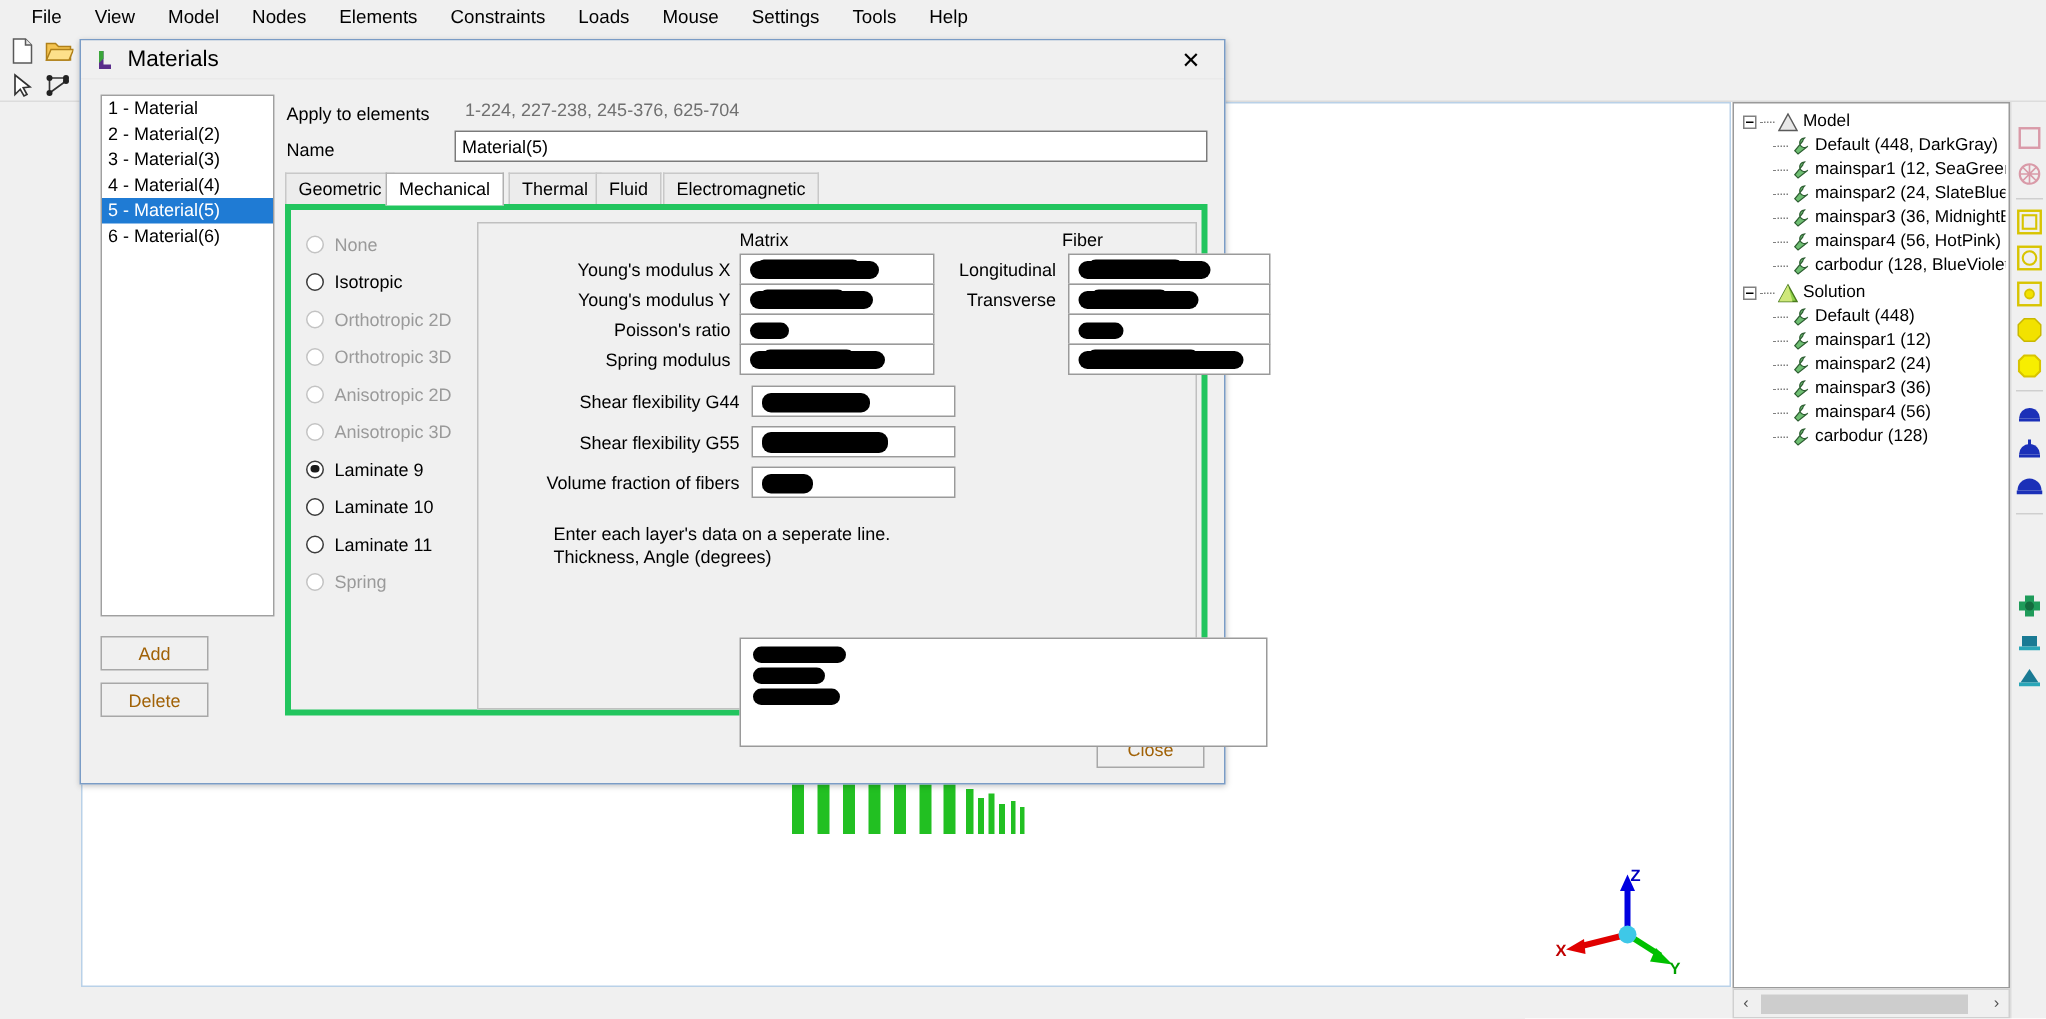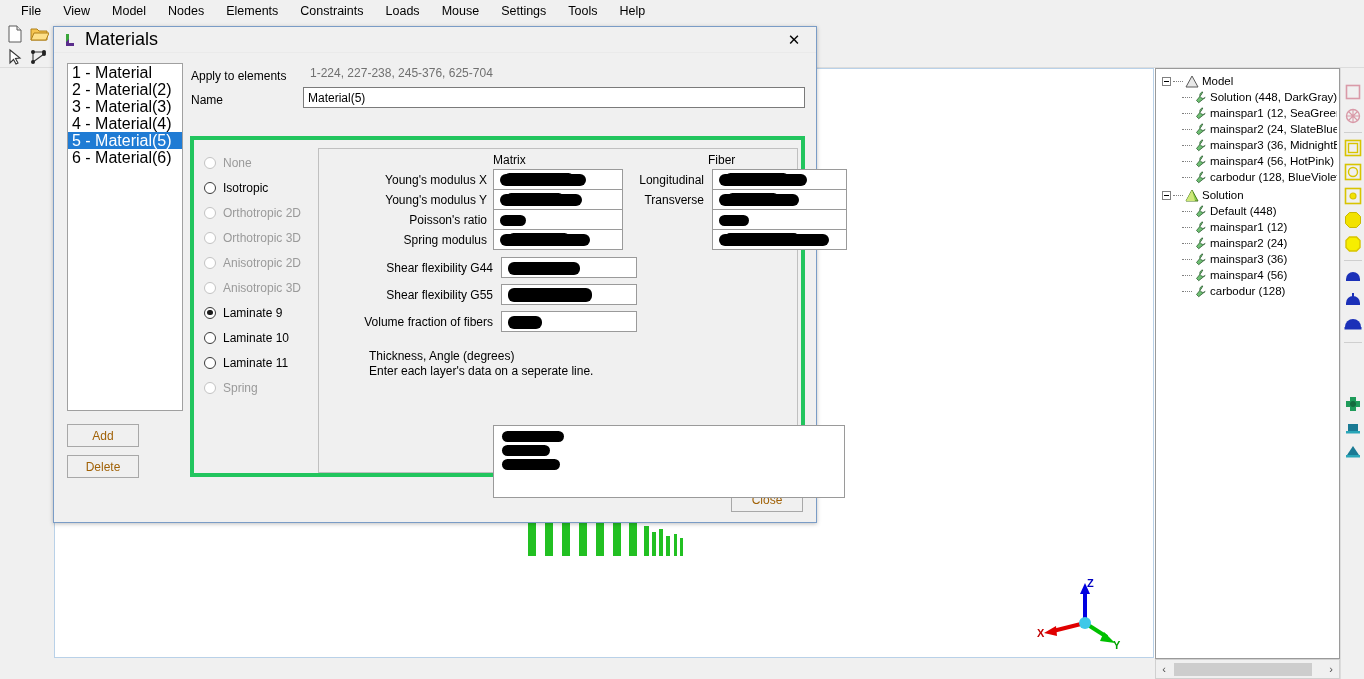--- a/index.html
+++ b/index.html
@@ -93,32 +93,32 @@
   .dialog {
     position:absolute; left:53px; top:26px; width:764px; height:497px;
     background:#f0f0f0; border:1px solid #7a9cc6;
     box-shadow: 0 1px 4px rgba(0,0,0,0.25);
   }
   .dlg-title {
     height:26px; background:#f0f0f0; display:flex; align-items:center;
     padding-left:9px; border-bottom:1px solid #eaeaea;
   }
   .dlg-ico { width:14px; height:14px; margin-right:8px; }
-  .dlg-title-text { font-size:18px; color:#000; }
+  .dlg-title-text { font-size:15px; color:#000; }
   .dlg-close {
     position:absolute; right:0; top:0; width:44px; height:26px;
     display:flex; align-items:center; justify-content:center;
     font-size:15px; color:#000;
   }
 
   .listbox {
     position:absolute; left:13px; top:36px; width:116px; height:348px;
     background:#fff; border:1px solid #a0a0a0; overflow:hidden;
   }
-  .list-item { padding:1px 4px; font-size:16px; line-height:15px; white-space:nowrap; }
+  .list-item { padding:1px 4px; font-size:12px; line-height:15px; white-space:nowrap; }
   .list-item.sel { background:#1f7bd4; color:#fff; }
 
   .btn {
     background:#f0f0f0; border:1px solid #a8a8a8; font-size:12px;
     font-family:"Liberation Sans", sans-serif; color:#a16207;
     display:flex; align-items:center; justify-content:center; cursor:pointer;
   }
   .btn-add { position:absolute; left:13px; top:397px; width:72px; height:23px; }
   .btn-delete { position:absolute; left:13px; top:428px; width:72px; height:23px; }
   .btn-close { position:absolute; left:677px; top:460px; width:72px; height:25px; }
@@ -285,21 +285,21 @@
         <span class="tree-label">Model</span>
       </div>
 
       <div class="tree-row child">
         <div class="dots"></div>
         <span class="wrench-ico">
           <svg width="13" height="13" viewBox="0 0 13 13">
             <path d="M9 1 a3.2 3.2 0 1 0 2.2 5.5 l-6.5 5.2 -2.2 -2.2 5.3 -6.4 A3.2 3.2 0 0 1 9 1 z" fill="#6fbf73" stroke="#2f5f33" stroke-width="0.8"></path>
           </svg>
         </span>
-        <span class="tree-label">Solution (448, DarkGray)</span>
+        <span class="tree-label">Default (448, DarkGray)</span>
       </div>
       <div class="tree-row child">
         <div class="dots"></div>
         <span class="wrench-ico">
           <svg width="13" height="13" viewBox="0 0 13 13">
               <path d="M9 1 a3.2 3.2 0 1 0 2.2 5.5 l-6.5 5.2 -2.2 -2.2 5.3 -6.4 A3.2 3.2 0 0 1 9 1 z" fill="#6fbf73" stroke="#2f5f33" stroke-width="0.8"></path>
             </svg>
         </span>
         <span class="tree-label">mainspar1 (12, SeaGreen)</span>
       </div>
@@ -524,20 +524,27 @@
 
     <div class="btn btn-add">Add</div>
     <div class="btn btn-delete">Delete</div>
     <div class="btn btn-close">Close</div>
 
     <div class="form-label lbl-apply">Apply to elements</div>
     <input class="fld-apply" type="text" readonly="" value="1-224, 227-238, 245-376, 625-704" style="">
     <div class="form-label lbl-name">Name</div>
     <input class="fld-name" type="text" value="Material(5)" style="">
 
+    <div class="tabstrip">
+      <div class="tab" style="left:0px;">Geometric</div>
+      <div class="tab active" style="left:67px;">Mechanical</div>
+      <div class="tab" style="left:149px;">Thermal</div>
+      <div class="tab" style="left:207px;">Fluid</div>
+      <div class="tab" style="left:252px;">Electromagnetic</div>
+    </div>
 
     <div class="tabpanel">
 
       <div class="radio-col">
         <div class="radio-row dis">
           <span class="rd"></span>
           <span>None</span>
         </div>
         <div class="radio-row">
           <span class="rd"></span>
@@ -631,22 +638,22 @@
         <div class="fld" style="left:182px; top:135px; width:136px; height:21px;">
           <div class="redact" style="left:6px; top:3px; width:84px; height:14px;"></div>
         </div>
 
         <div class="prop-label" style="left:0px; top:166px; width:174px;">Volume fraction of fibers</div>
         <div class="fld" style="left:182px; top:162px; width:136px; height:21px;">
           <div class="redact" style="left:6px; top:4px; width:34px; height:13px;"></div>
         </div>
 
         <div class="hint" style="left:50px; top:200px; width:380px;">
+          <div>Enter each layer's data on a seperate line.</div>
           <div>Thickness, Angle (degrees)</div>
-          <div>Enter each layer's data on a seperate line.</div>
         </div>
 
         <div class="textarea">
           <div class="redact" style="left:8px; top:5px;  width:62px; height:11px;"></div>
           <div class="redact" style="left:8px; top:19px; width:48px; height:11px;"></div>
           <div class="redact" style="left:8px; top:33px; width:58px; height:11px;"></div>
         </div>
 
       </div>
     </div>

